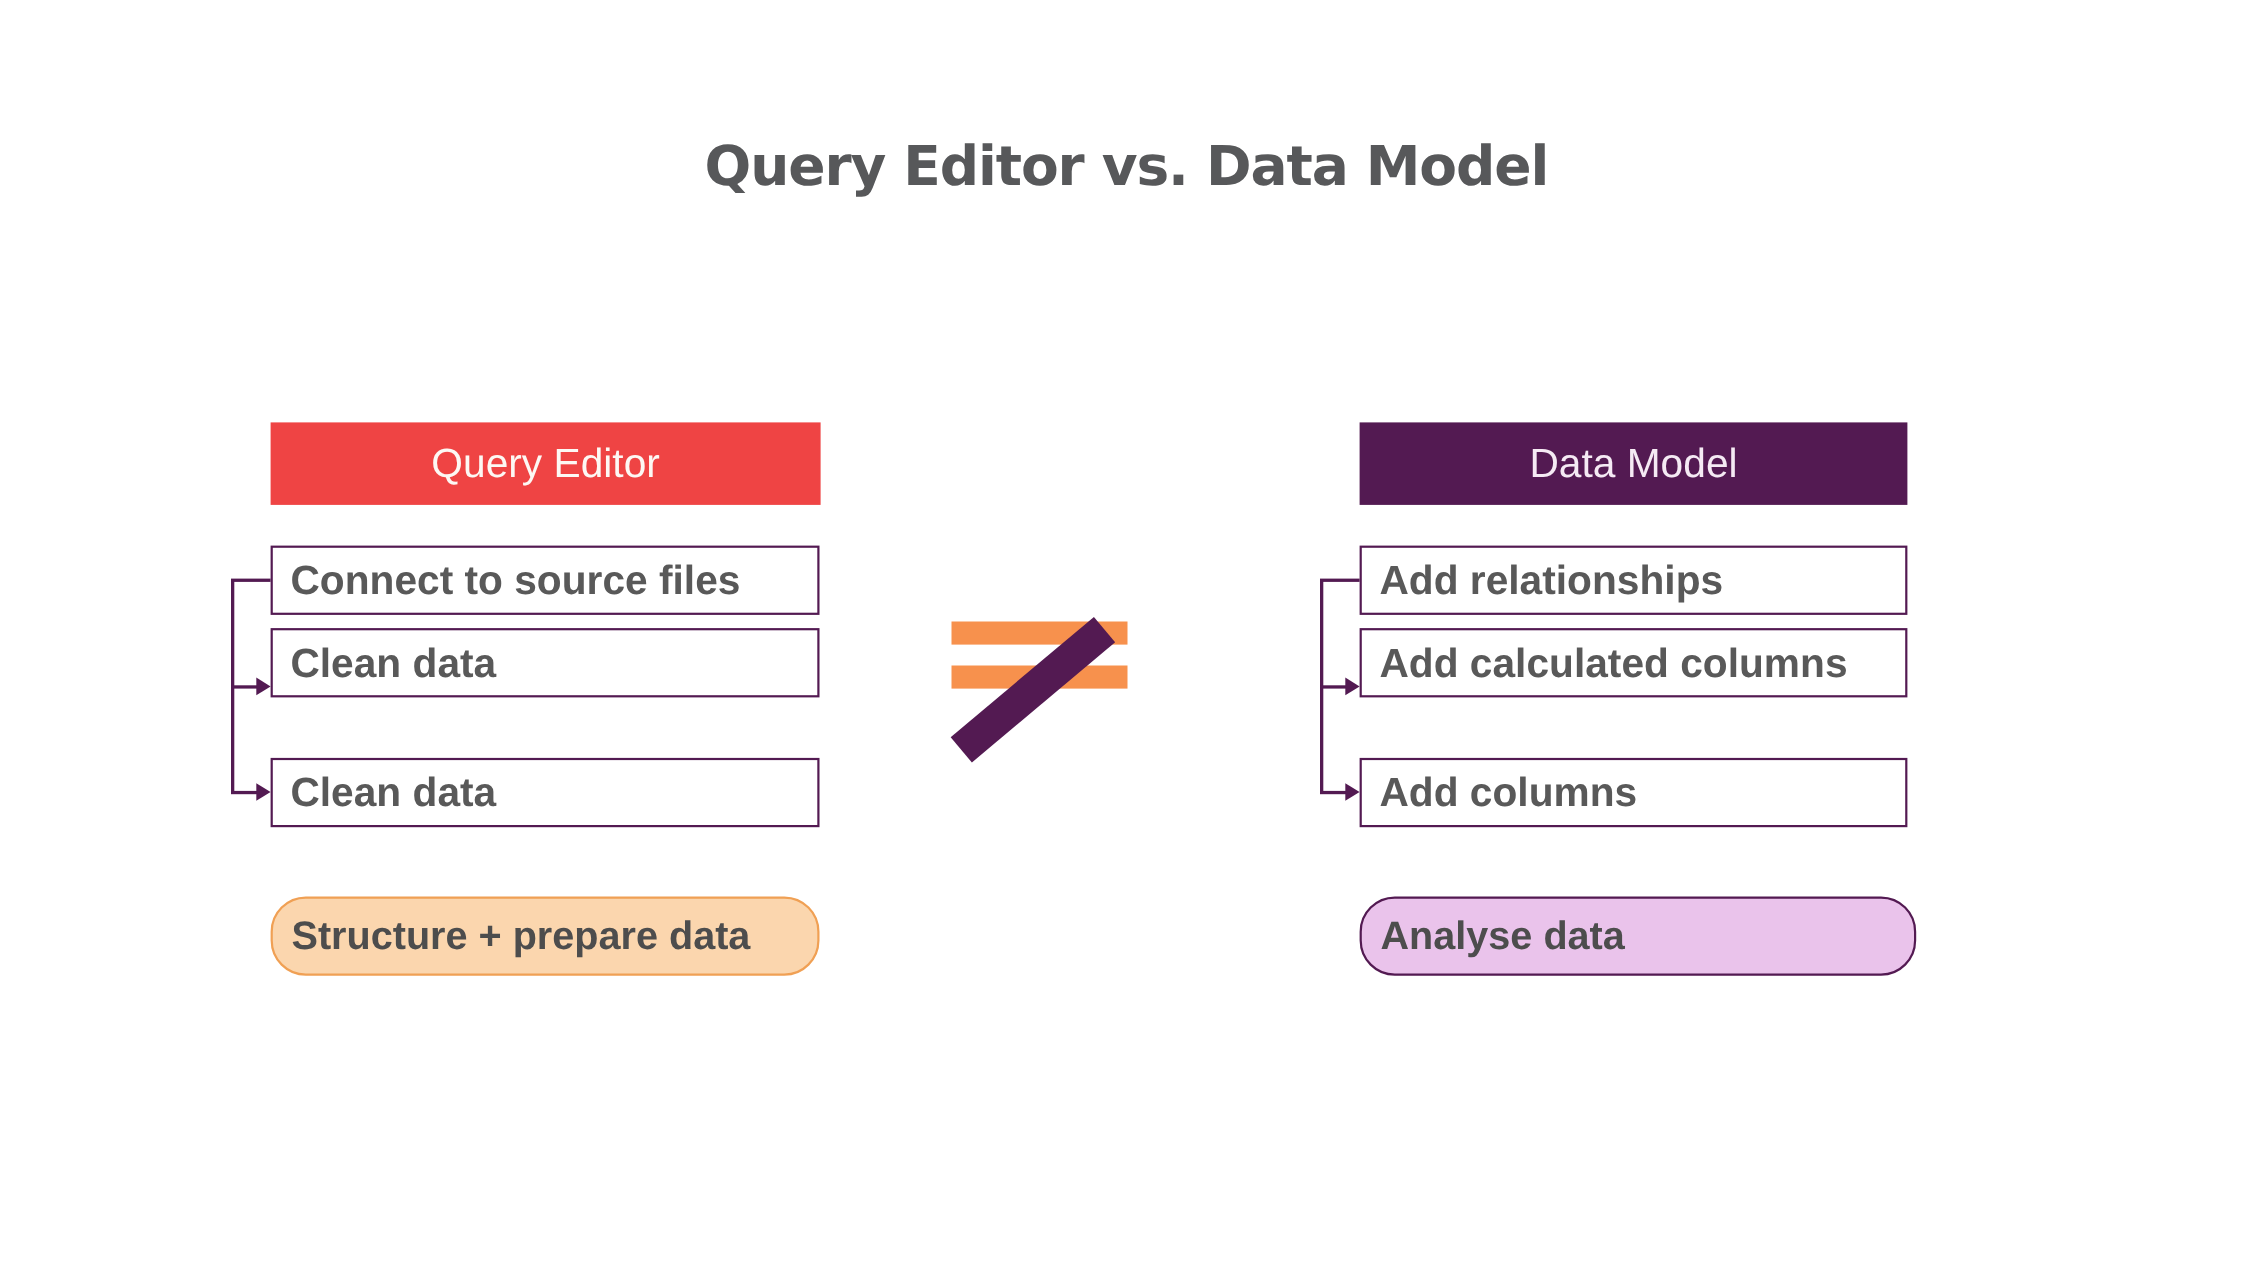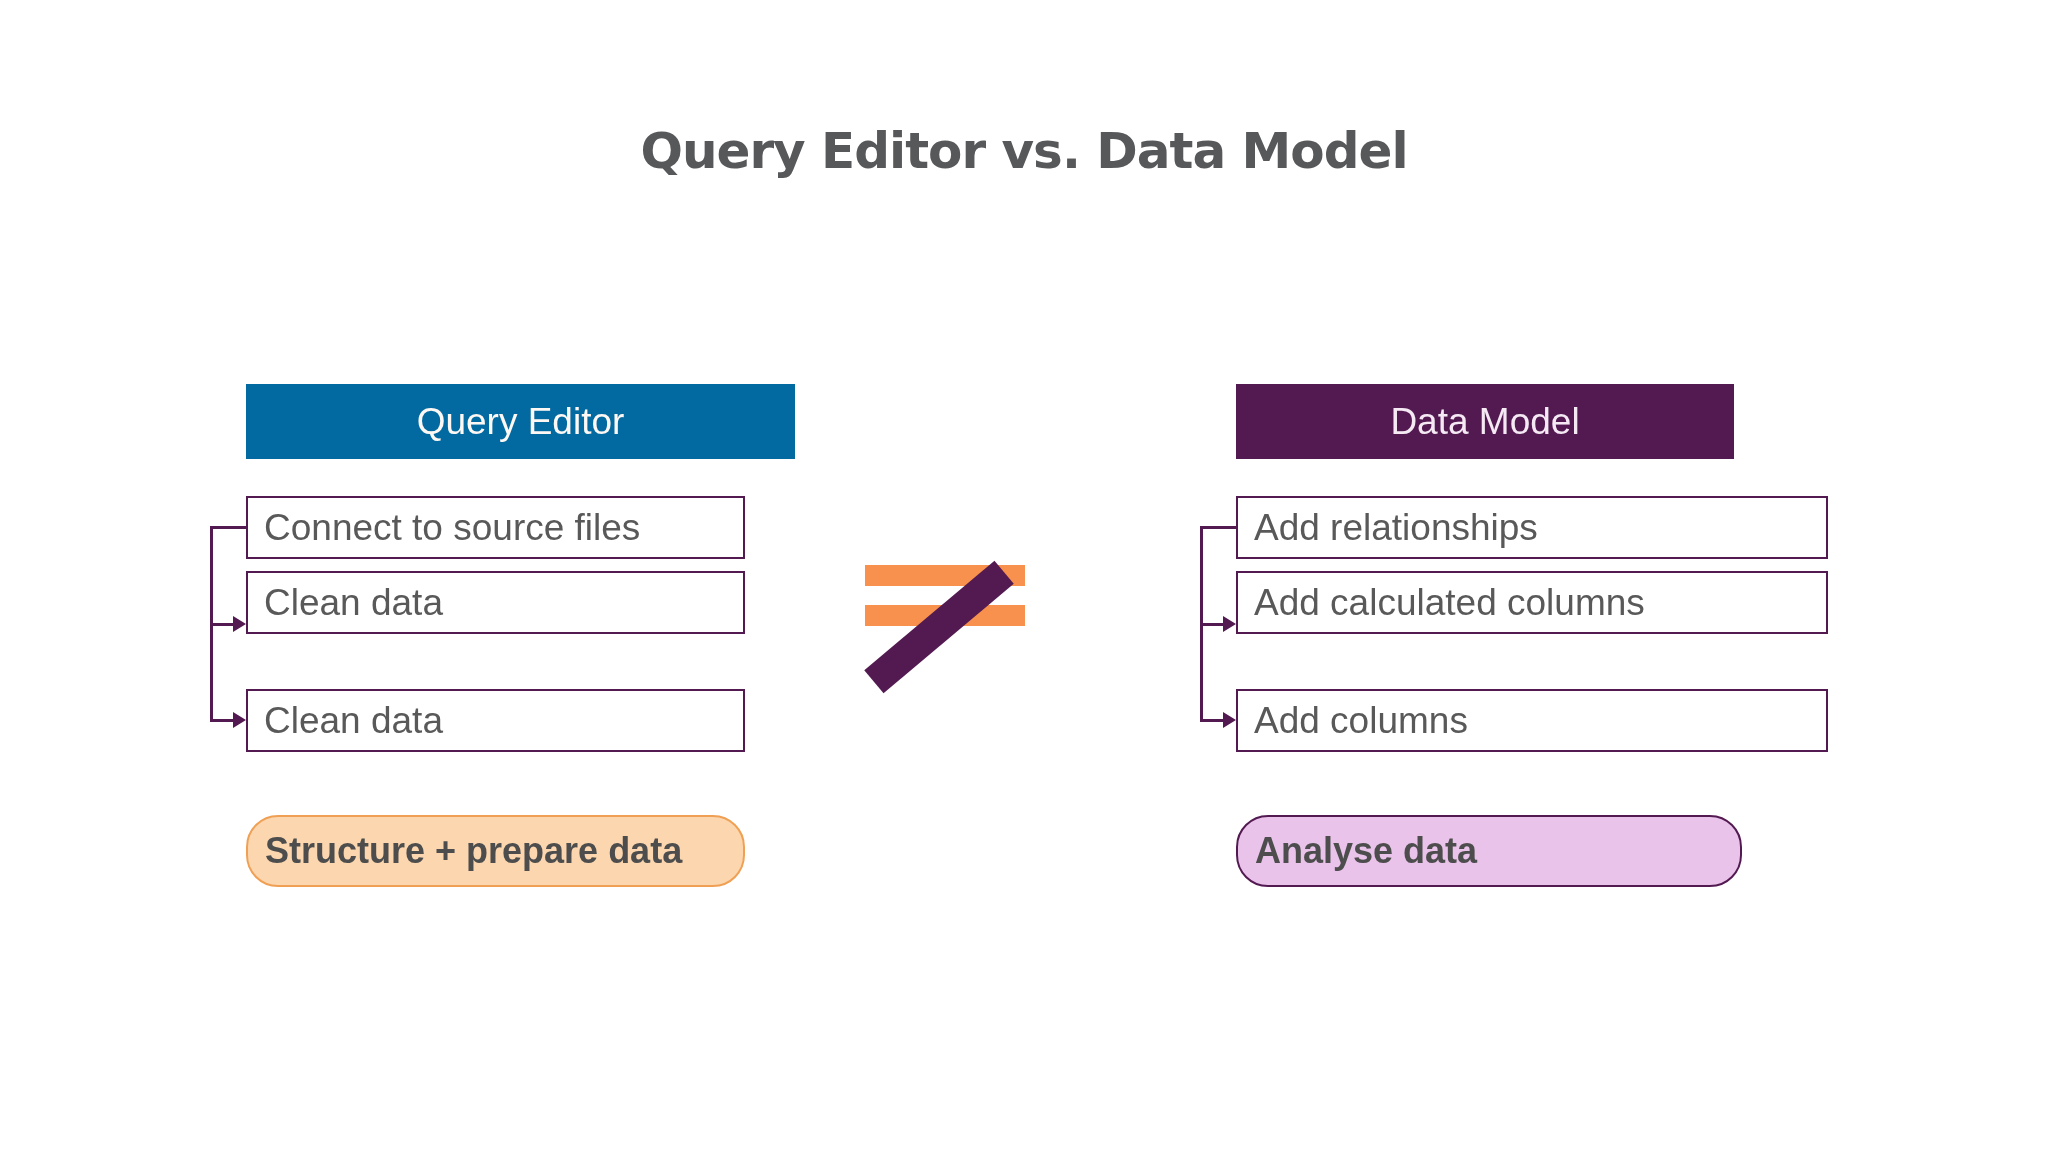--- a/index.html
+++ b/index.html
@@ -15,31 +15,31 @@
     display:flex;align-items:center;justify-content:center;
     font-family:"DejaVu Sans", sans-serif;
     font-weight:bold;font-size:50px;letter-spacing:-1px;color:#57585A;
   }
 
   
   .col-header{
     height:75px;display:flex;align-items:center;justify-content:center;
     font-size:37px;color:#FDF8F4;font-weight:400;
   }
-  .header-orange{left:246px;top:384px;width:549px;background:#0369a1;}
+  .header-orange{left:246px;top:384px;width:500px;background:#ef4444;}
   .header-purple{left:1236px;top:384px;width:498px;background:#531A52;color:#F5EAF4;text-align:right;}
 
   
   .step-box{
     height:63px;background:#FFFFFF;border:2px solid #531A52;
     display:flex;align-items:center;padding-left:16px;
-    font-size:37px;color:#595959;font-weight:400;
+    font-size:37px;color:#595959;font-weight:700;
   }
   .col-left .step-box{left:246px;width:499px;}
-  .col-right .step-box{left:1236px;width:592px;}
+  .col-right .step-box{left:1236px;width:498px;}
   .row1{top:496px;} .row2{top:571px;} .row3{top:689px;}
 
   
   .summary-box{
     height:72px;display:flex;align-items:center;padding-left:17px;
     font-size:36px;font-weight:bold;color:#4D4D4D;border-radius:32px;
   }
   .summary-orange{left:246px;top:815px;width:499px;background:#FBD6AE;border:2px solid #F0A054;}
   .summary-purple{left:1236px;top:815px;width:506px;background:#EAC3EB;border:2px solid #531A52;}
 

